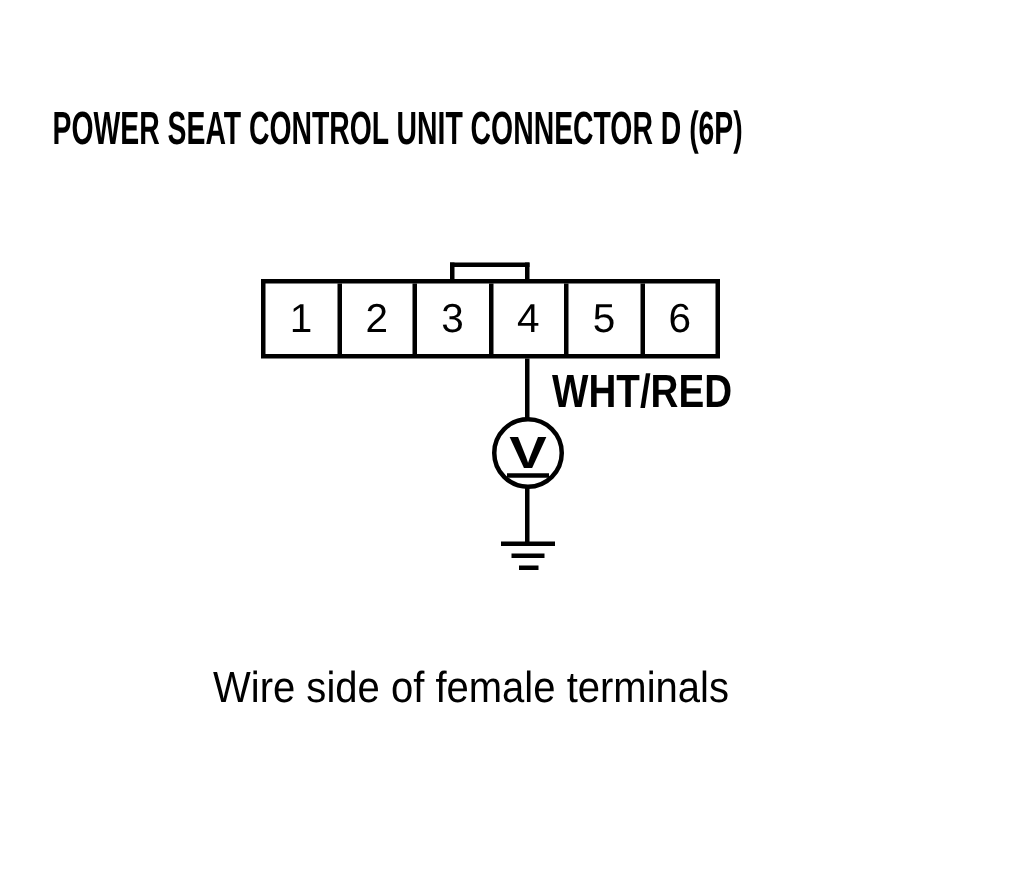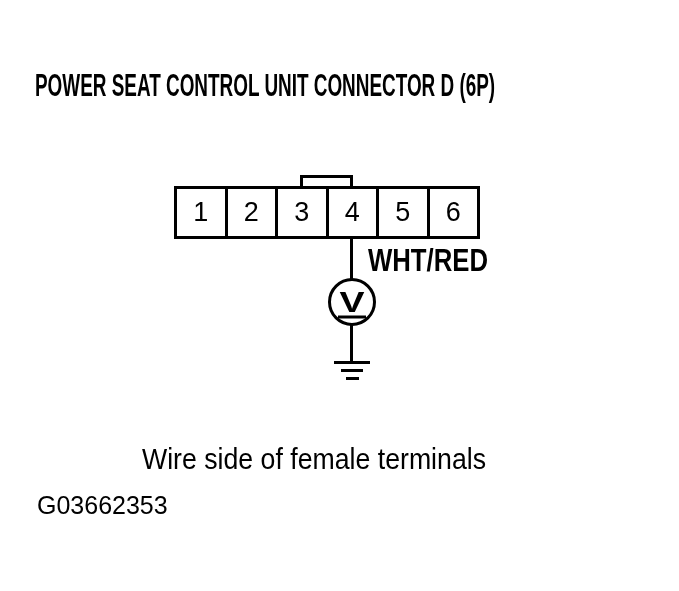--- a/index.html
+++ b/index.html
@@ -141,15 +141,14 @@
   <div class="wire wire-lower"></div>
 
   <div class="ground">
     <div class="gnd-line gnd-1"></div>
     <div class="gnd-line gnd-2"></div>
     <div class="gnd-line gnd-3"></div>
   </div>
 
   <div class="caption">Wire side of female terminals</div>
 
-  <div class="figure-id">G03662353</div>
 
 </div>
 
 </body></html>

